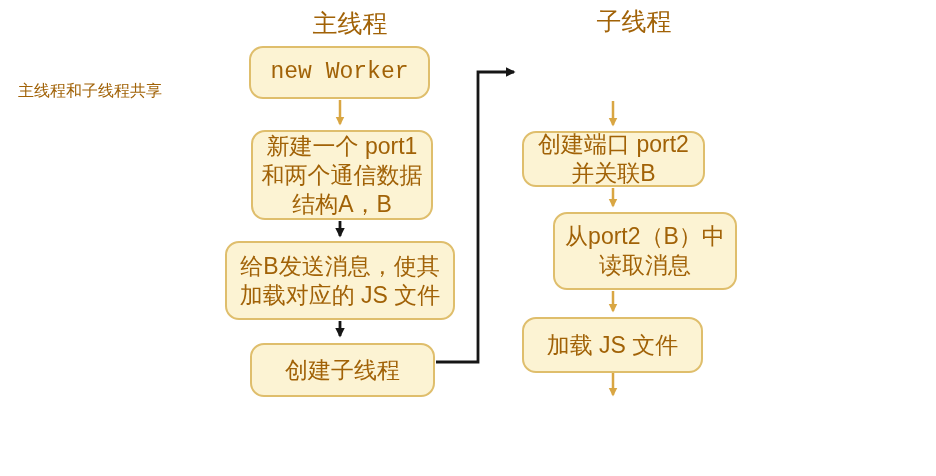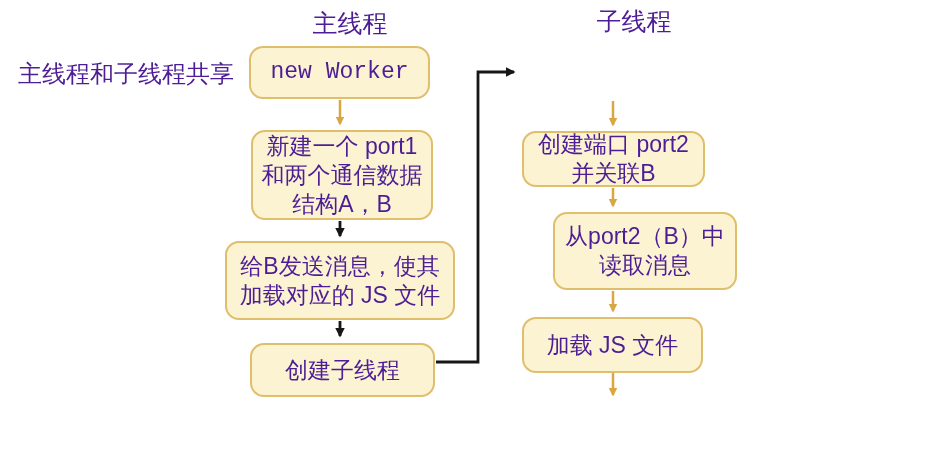--- a/index.html
+++ b/index.html
@@ -2,34 +2,35 @@
 <html><head>
 <meta charset="utf-8">
 <style>
   html, body { margin: 0; padding: 0; background: #ffffff; }
   .canvas {
     position: relative;
     width: 936px;
     height: 476px;
     background: #ffffff;
     font-family: "Liberation Sans", sans-serif;
-    color: #4c1d95;
+    color: #a16207;
     overflow: hidden;
   }
   .col-title {
     position: absolute;
     font-size: 25px;
     font-weight: 500;
     text-align: center;
     white-space: nowrap;
   }
   .side-label {
     position: absolute;
-    font-size: 24px;
+    font-size: 16px;
     white-space: nowrap;
+    margin-top: 23px;
   }
   .node {
     position: absolute;
     box-sizing: border-box;
     background: #FCF3D3;
     border: 2.5px solid #DFBE6C;
     border-radius: 14px;
     display: flex;
     align-items: center;
     justify-content: center;

